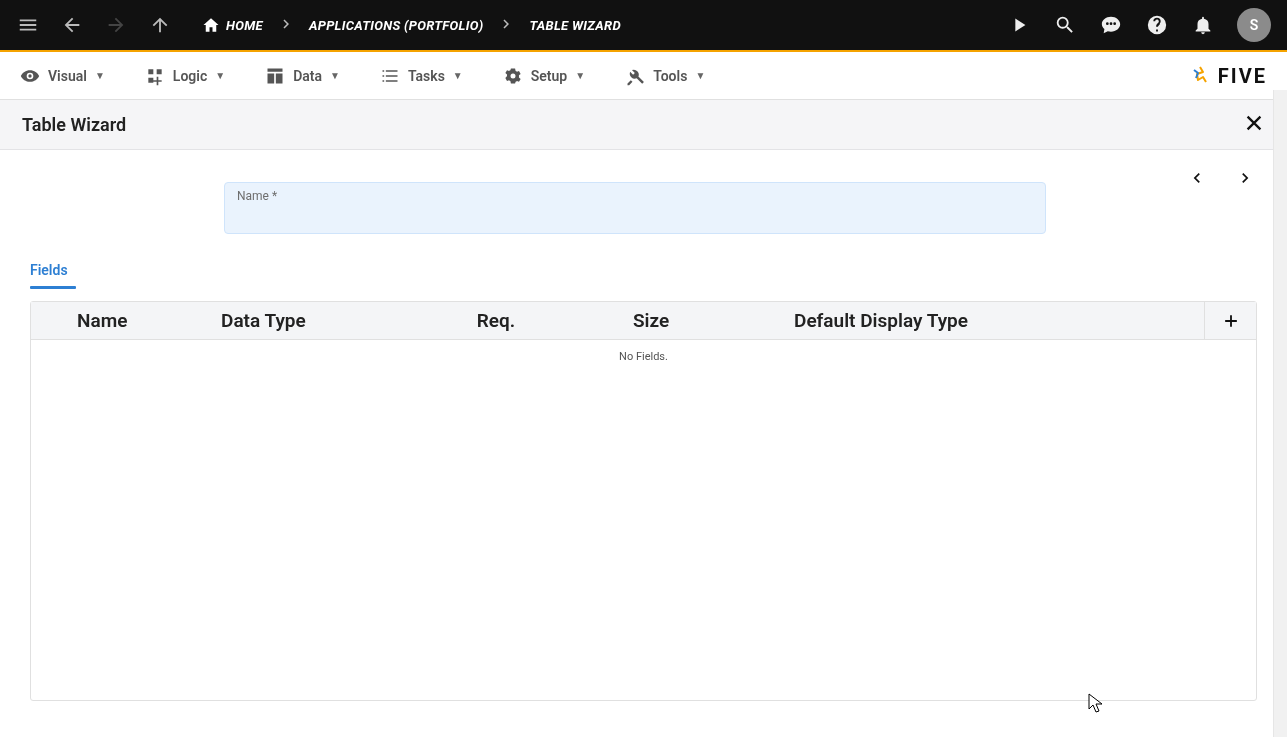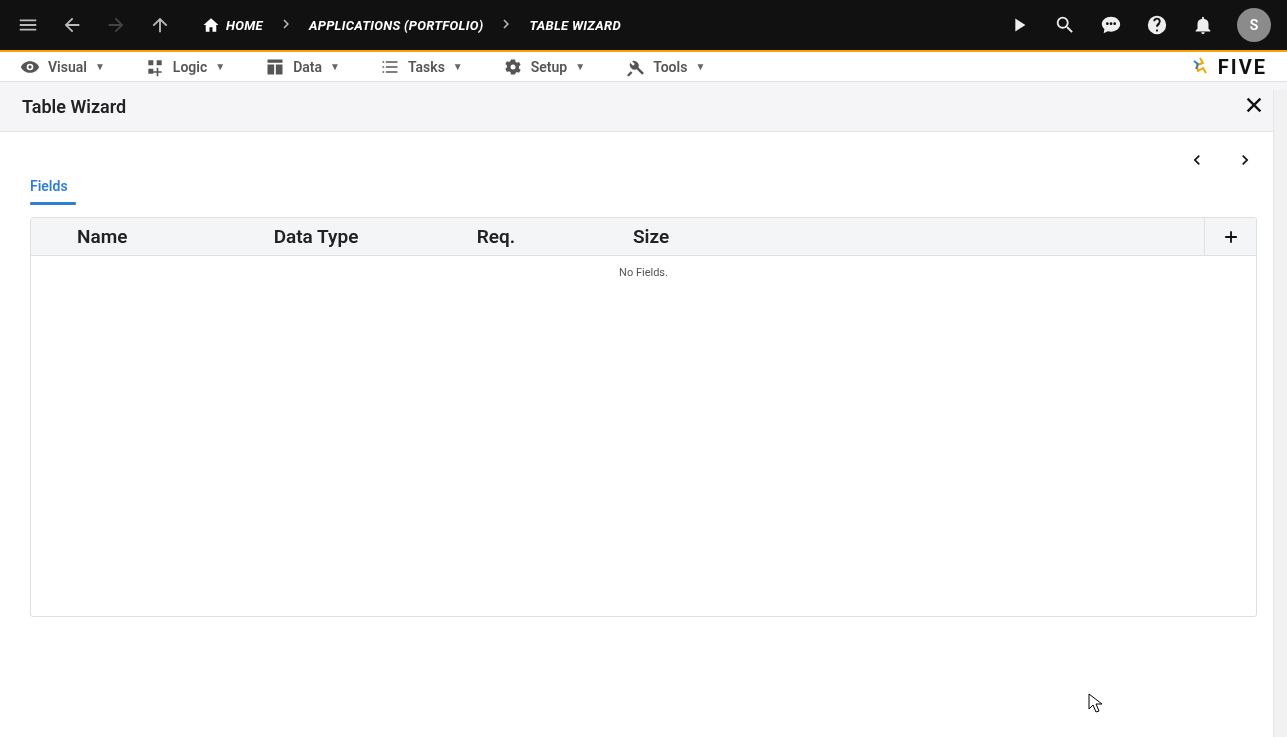--- a/index.html
+++ b/index.html
@@ -16,21 +16,21 @@
   .crumb svg { width: 18px; height: 18px; fill: #fff; }
   .crumb-sep { color: #bbb; font-size: 13px; }
   .crumb-sep svg { width: 18px; height: 18px; fill: #bbb; }
   .topbar-right { margin-left: auto; display: flex; align-items: center; gap: 22px; }
   .topbar-right .icon-btn svg { fill: #eee; }
   .avatar { width: 34px; height: 34px; border-radius: 50%; background: #8b8b8b; display: flex; align-items: center; justify-content: center; color: #fff; font-size: 14px; font-weight: 600; cursor: pointer; }
 
   .accent-line { height: 2px; background: #f5a300; }
 
   
-  .menubar { height: 30px; border-bottom: 1px solid #e0e0e0; display: flex; align-items: center; padding: 0 20px; gap: 40px; background: #fff; }
+  .menubar { height: 48px; border-bottom: 1px solid #e0e0e0; display: flex; align-items: center; padding: 0 20px; gap: 40px; background: #fff; }
   .menu-item { display: flex; align-items: center; gap: 8px; color: #555; font-size: 14px; font-weight: 600; cursor: pointer; }
   .menu-item svg.leading { width: 20px; height: 20px; fill: #555; }
   .menu-item .caret { font-size: 10px; color: #666; }
   .brand { margin-left: auto; display: flex; align-items: center; gap: 6px; }
   .brand svg { width: 24px; height: 24px; }
   .brand-text { font-size: 20px; font-weight: 700; letter-spacing: 2px; color: #111; }
 
   
   .panel-header { height: 50px; background: #f5f5f7; border-bottom: 1px solid #e3e3e6; display: flex; align-items: center; padding: 0 22px; }
   .panel-title { font-size: 18px; font-weight: 600; color: #222; }
@@ -50,21 +50,21 @@
   .name-field { position: relative; height: 52px; border: 1px solid #cfe4fb; border-radius: 4px; background: #eaf3fd; padding: 6px 12px 0 12px; }
   .name-field .floating-label { font-size: 12px; color: #6e6e6e; }
   .name-field input { border: none; outline: none; background: transparent; width: 100%; height: 26px; font-size: 14px; color: #222; }
 
   .fields-section { margin-top: 26px; }
 
   .table-box { margin-top: 12px; border: 1px solid #e0e0e0; border-radius: 3px; height: 400px; background: #fff; display: flex; flex-direction: column; }
   .thead { display: flex; align-items: center; height: 38px; background: #f4f5f7; border-bottom: 1px solid #e0e0e0; font-size: 19px; font-weight: 600; color: #222; }
   .th { padding: 0 10px; }
   .th-name { flex: 0 0 180px; padding-left: 46px; }
-  .th-type { flex: 0 0 210px; text-align: center; }
+  .th-type { flex: 0 0 210px; }
   .th-req  { flex: 0 0 150px; text-align: center; }
   .th-size { flex: 0 0 160px; text-align: center; }
   .th-ddt  { flex: 0 0 300px; text-align: center; }
   .th-add  { margin-left: auto; width: 52px; border-left: 1px solid #e0e0e0; display: flex; align-items: center; justify-content: center; height: 100%; cursor: pointer; }
   .th-add svg { width: 20px; height: 20px; stroke: #111; stroke-width: 2.2; fill: none; }
 
   .tbody { flex: 1; }
   .empty { text-align: center; padding-top: 10px; color: #555; font-size: 11px; }
 
   
@@ -226,31 +226,38 @@
         </svg>
     </span>
     <span class="icon-btn">
       <svg viewBox="0 0 24 24">
           <path d="M8.59 16.59L13.17 12 8.59 7.41 10 6l6 6-6 6-1.41-1.41z"></path>
         </svg>
     </span>
   </div>
 
 
+  <div class="name-field-wrap">
+    <div class="name-field">
+      <div class="floating-label">Name *</div>
+      <input type="text" value="" style="">
+    </div>
+  </div>
 
   <div class="fields-section">
     <span class="section-label">Fields</span>
     <div class="section-underline" style="width:46px"></div>
 
     <div class="table-box">
       <div class="thead">
         <div class="th th-name">Name</div>
         <div class="th th-type">Data Type</div>
         <div class="th th-req">Req.</div>
         <div class="th th-size">Size</div>
+        <div class="th th-ddt">Default Display Type</div>
         <div class="th-add">
           <svg viewBox="0 0 24 24">
               <path d="M12 5v14M5 12h14"></path>
             </svg>
         </div>
       </div>
       <div class="tbody">
         <div class="empty">No Fields.</div>
       </div>
     </div>

